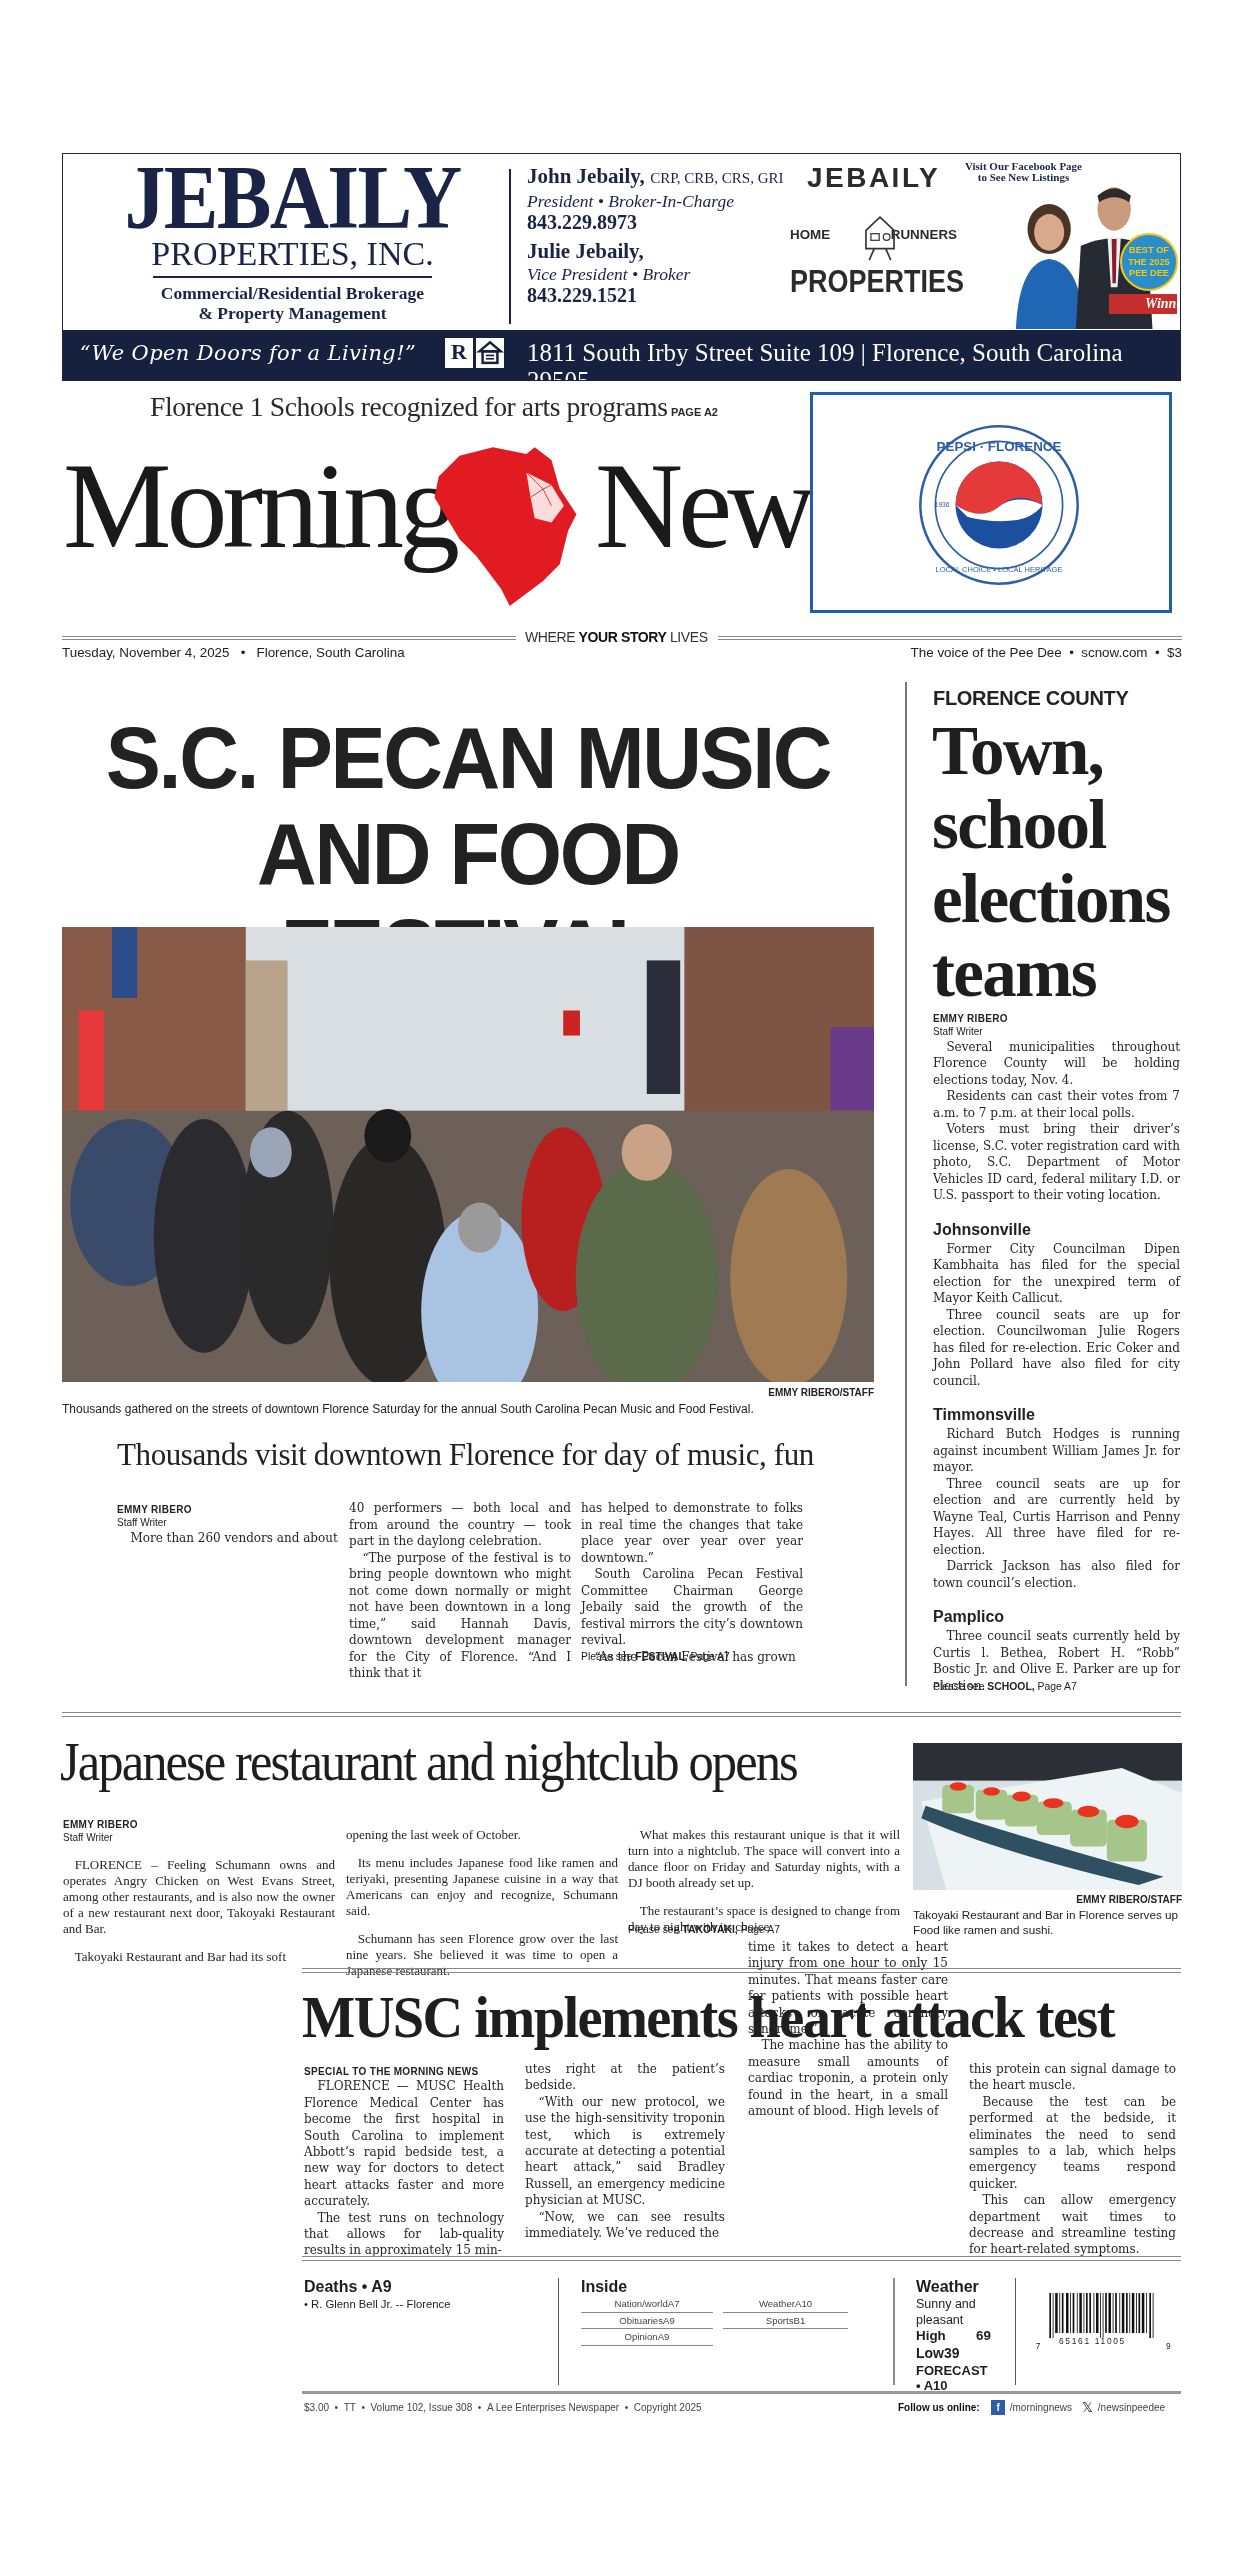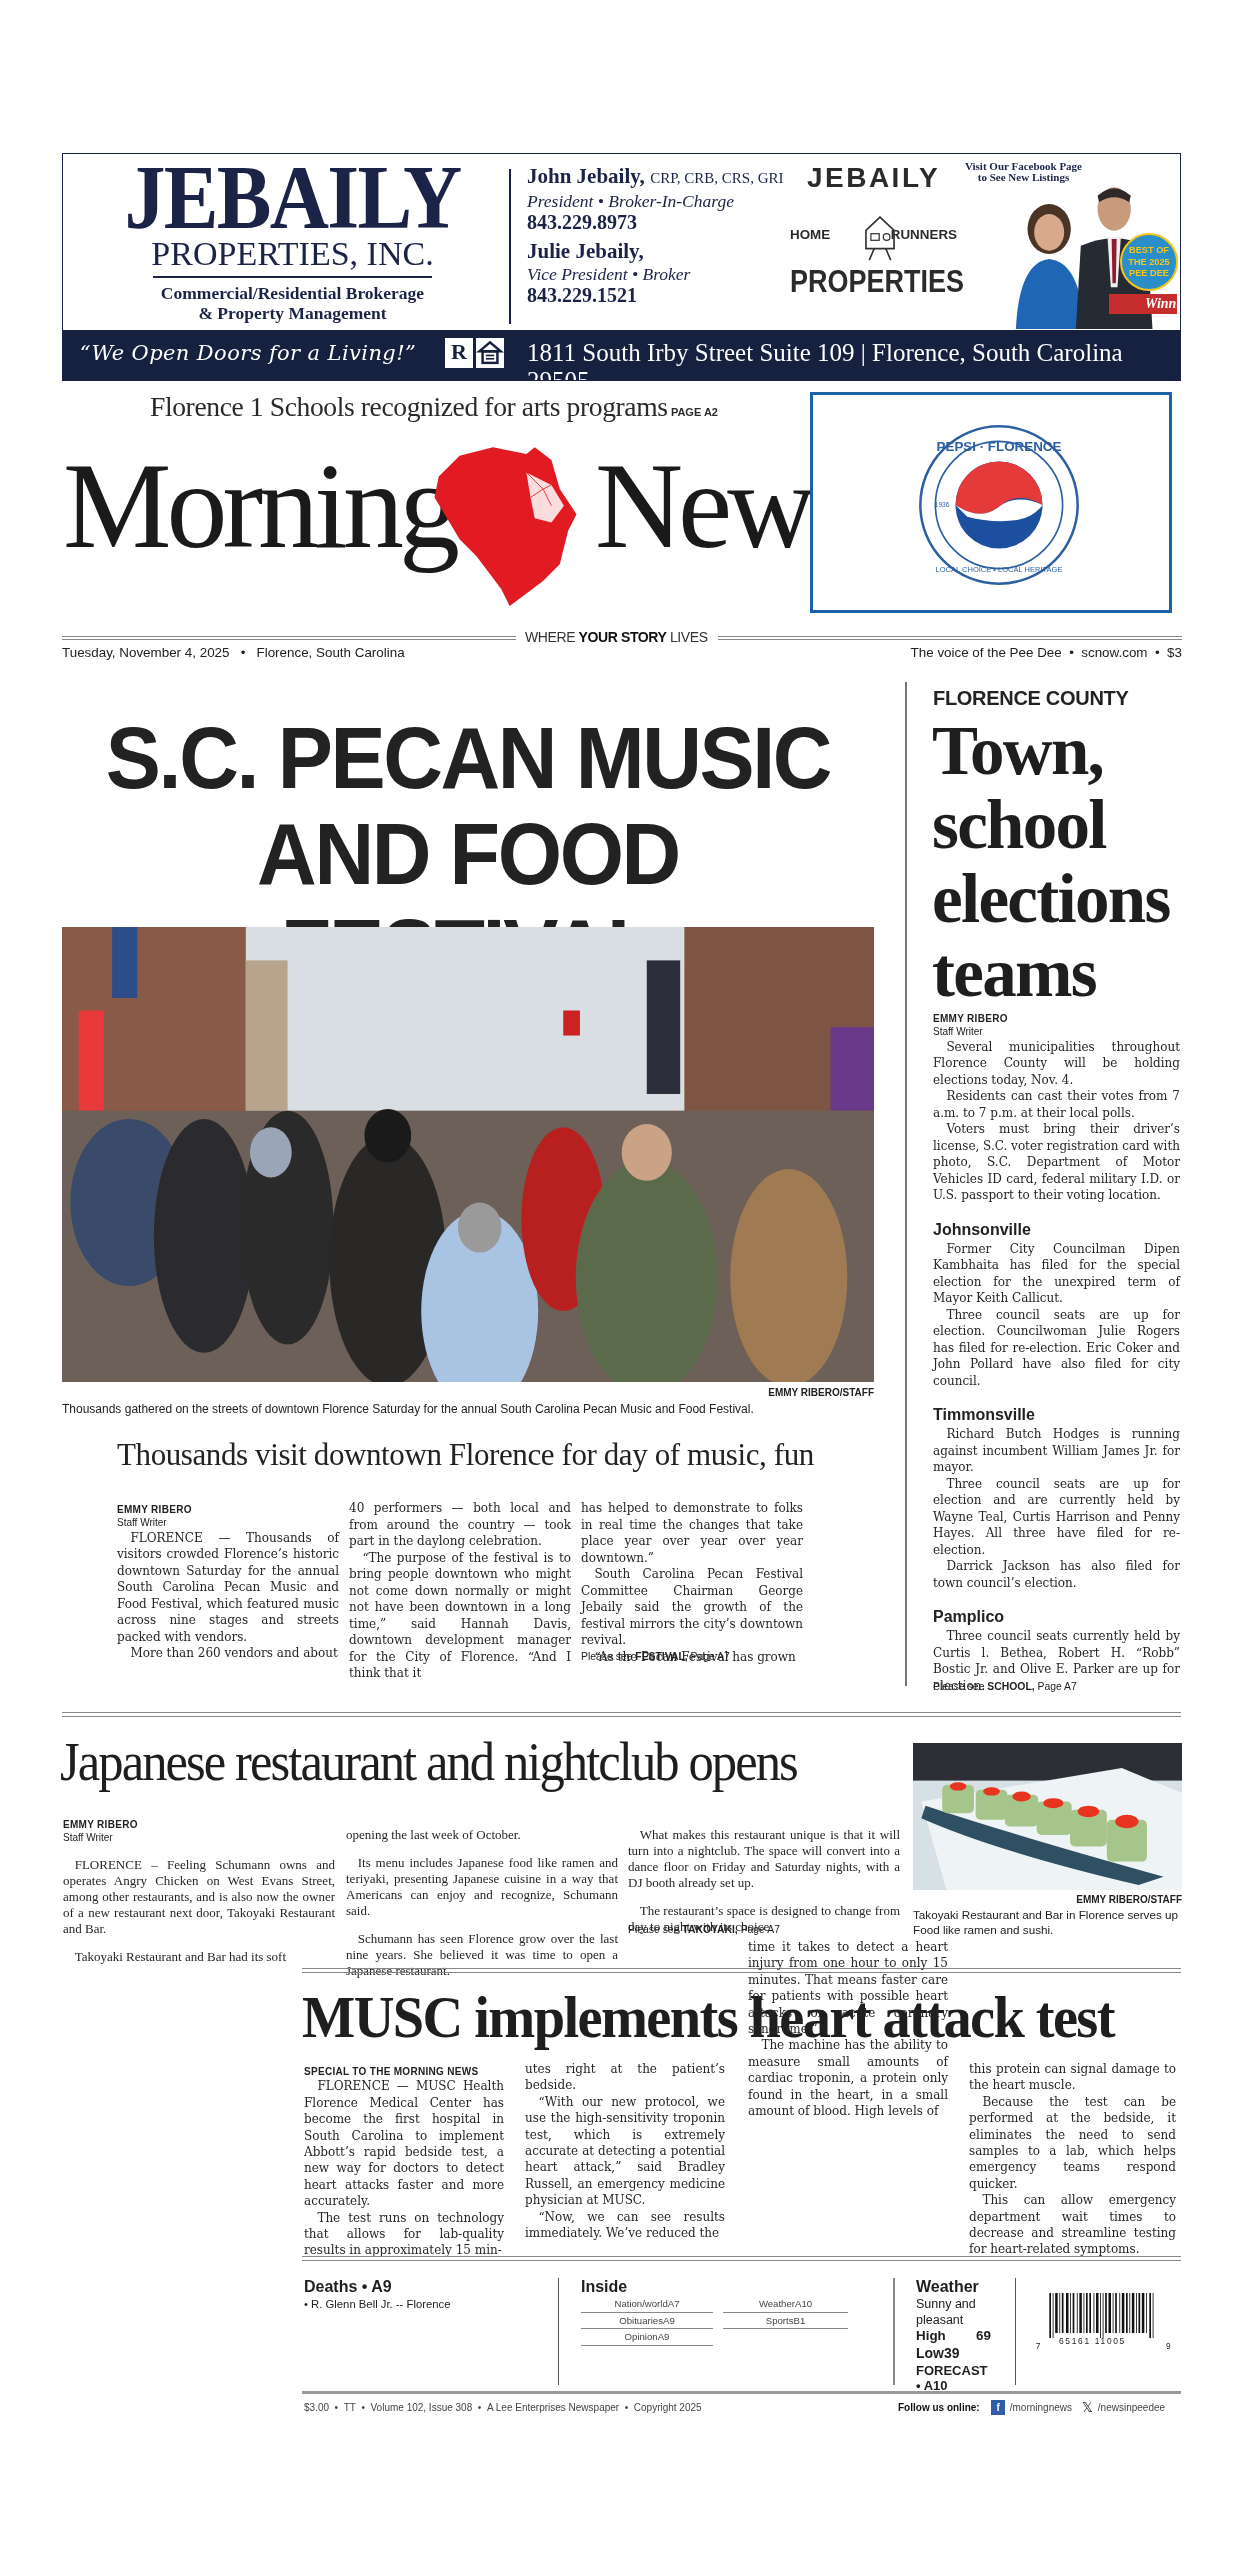--- a/index.html
+++ b/index.html
@@ -218,21 +218,20 @@
   <ellipse cx="250" cy="270" rx="25" ry="30" fill="#9aa6b8"></ellipse>
 </svg>
 
 <div class="abs credit" style="left:62px; top:1387px; width:812px;">EMMY RIBERO/STAFF</div>
 <div class="abs cutline" style="left:62px; top:1402px; width:812px;">Thousands gathered on the streets of downtown Florence Saturday for the annual South Carolina Pecan Music and Food Festival.</div>
 
 <div class="abs subhead">Thousands visit downtown Florence for day of music, fun</div>
 
 <div class="abs body" style="left:117px; top:1503px; width:222px;">
   <div class="byline"><b>EMMY RIBERO</b><span>Staff Writer</span></div>
-  <p>FLORENCE — Thousands of visitors crowded Florence’s historic downtown Saturday for the annual South Carolina Pecan Music and Food Festival, which featured music across nine stages and streets packed with vendors.</p>
   <p>More than 260 vendors and about</p>
 </div>
 <div class="abs body" style="left:349px; top:1500px; width:222px;">
   <p class="noind">40 performers — both local and from around the country — took part in the daylong celebration.</p>
   <p>“The purpose of the festival is to bring people downtown who might not come down normally or might not have been downtown in a long time,” said Hannah Davis, downtown development manager for the City of Florence. “And I think that it</p>
 </div>
 <div class="abs body" style="left:581px; top:1500px; width:222px;">
   <p class="noind">has helped to demonstrate to folks in real time the changes that take place year over year over year downtown.”</p>
   <p>South Carolina Pecan Festival Committee Chairman George Jebaily said the growth of the festival mirrors the city’s downtown revival.</p>
   <p>“As the Pecan Festival has grown</p>

